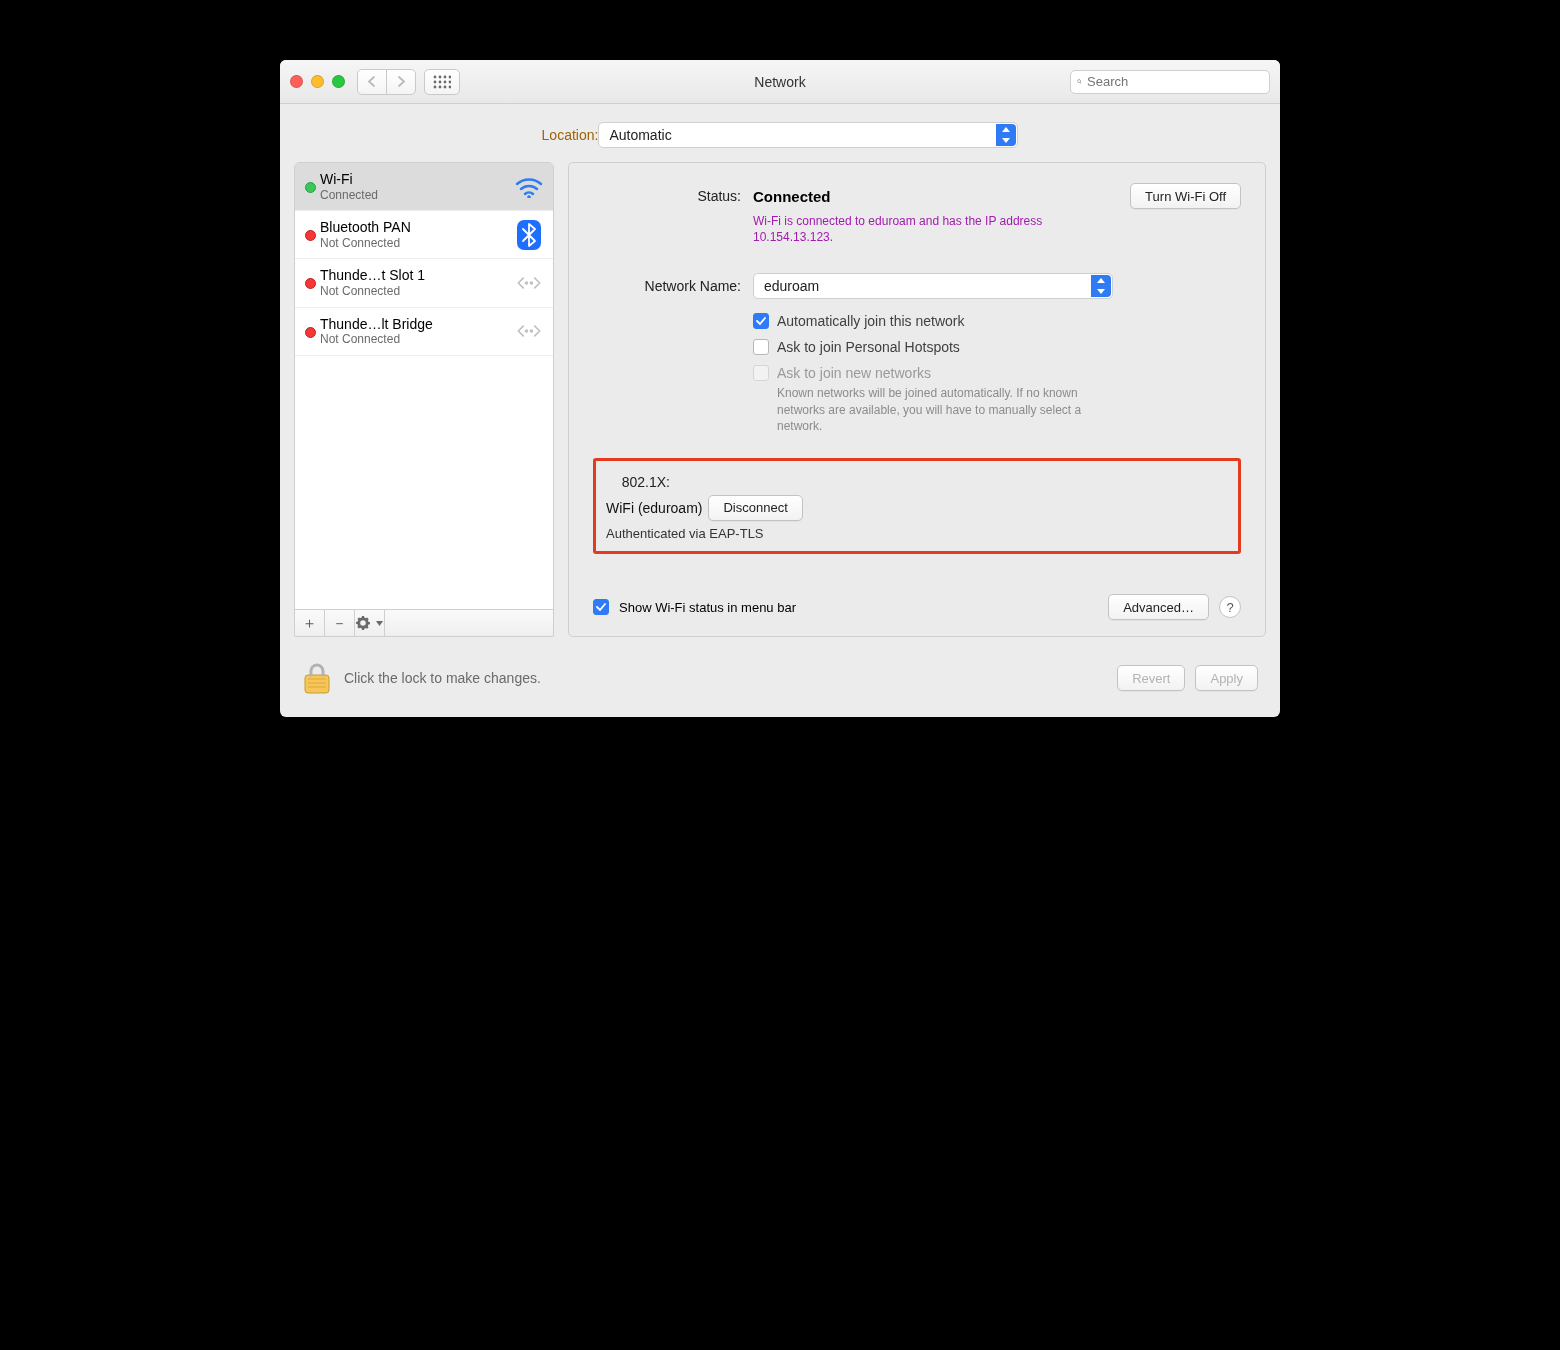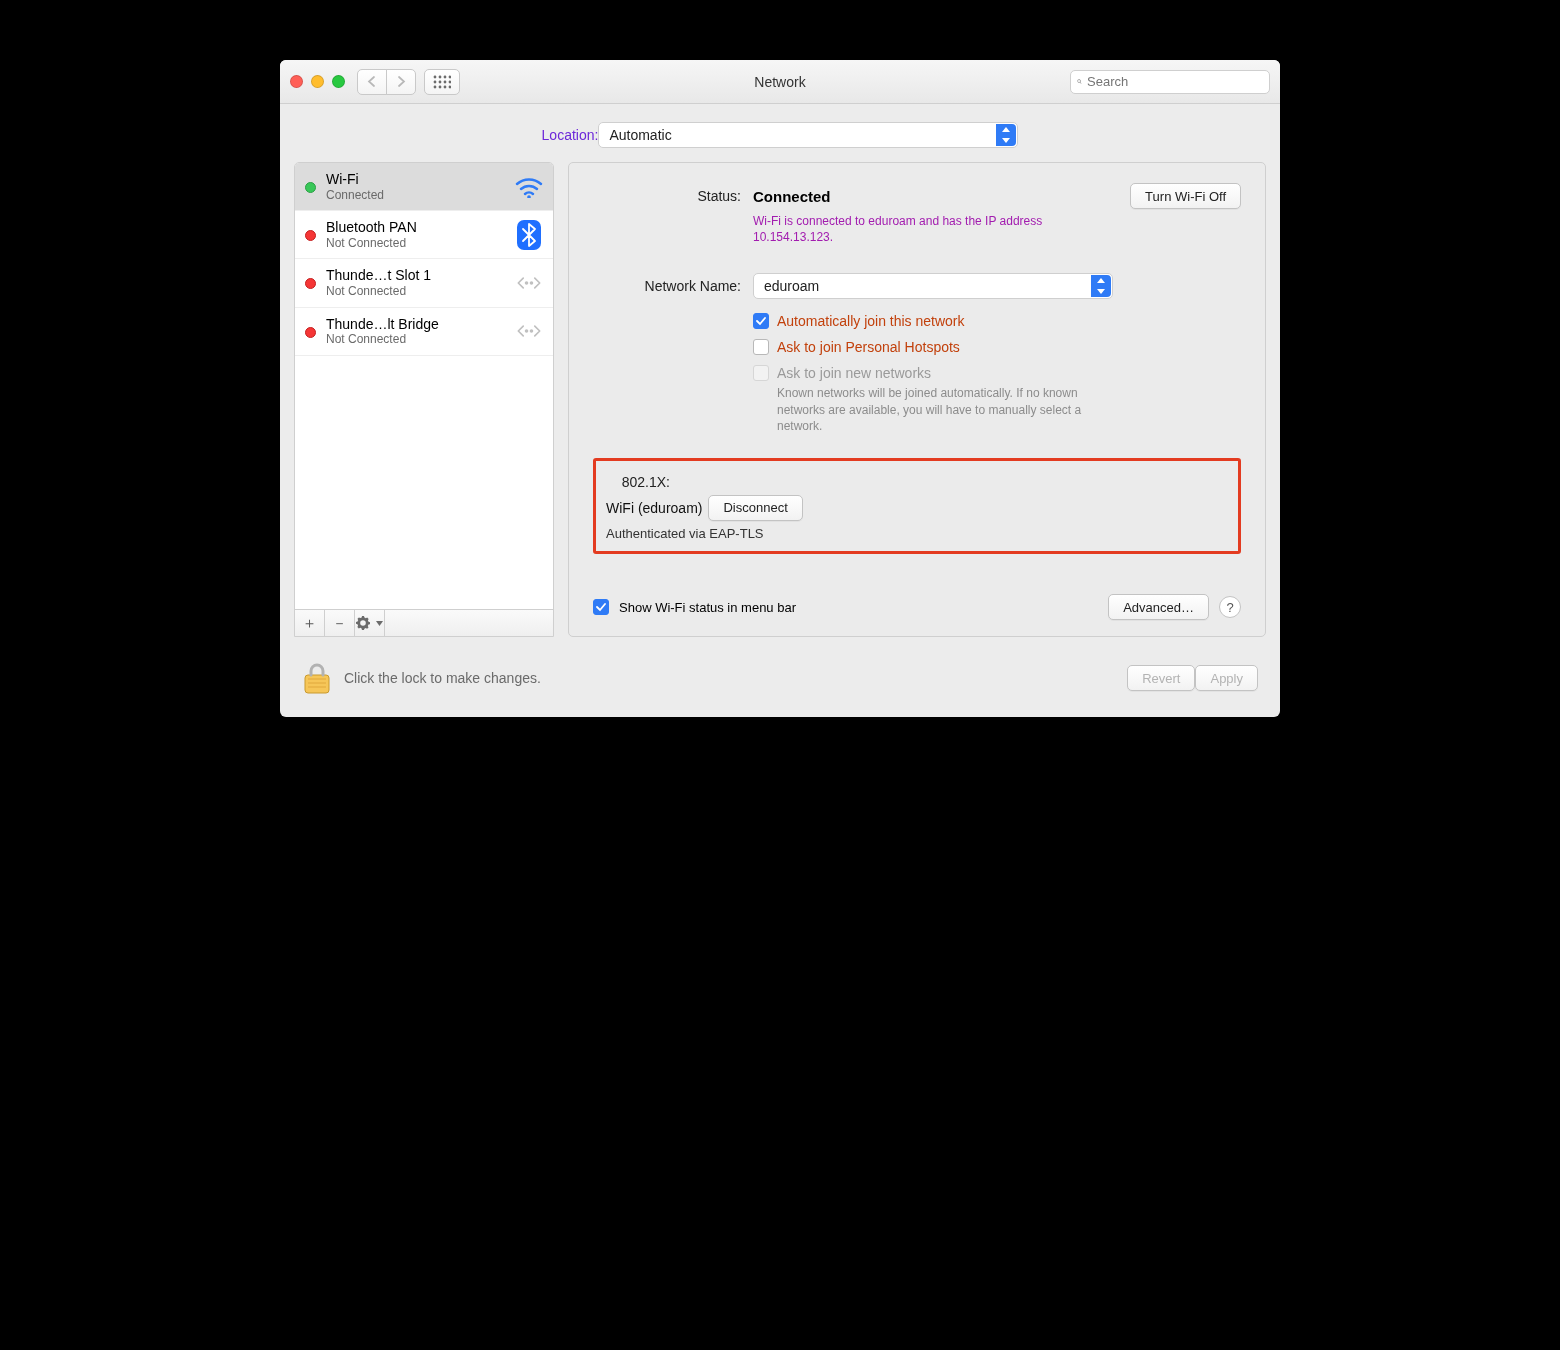--- a/index.html
+++ b/index.html
@@ -59,21 +59,21 @@
     padding:0 6px; color:#8a8a8a;
   }
   .search svg { width:13px; height:13px; margin-right:5px; fill:#8a8a8a; }
   .search input { border:none; outline:none; flex:1; font-size:13px; background:transparent; color:#333; }
 
   
   .location-row {
     display:flex; align-items:center; justify-content:center;
     padding:18px 0 14px;
   }
-  .location-row .lbl { color:#6d28d9; margin-right:0; font-size:14px; }
+  .location-row .lbl { color:#a16207; margin-right:0; font-size:14px; }
   .popup {
     display:flex; align-items:center; background:#fff;
     border:1px solid #cfcfcf; border-radius:5px; height:26px;
     position:relative; padding: 0 26px 0 10px;
     font-size:14px; color:#222;
   }
   .popup.wide { width:420px; }
   .popup.full { width:360px; }
   .popup .stepper {
     position:absolute; right:1px; top:1px; bottom:1px; width:20px;
@@ -85,21 +85,21 @@
 
   
   .columns { display:flex; padding:0 14px 14px; gap:14px; }
   .sidebar {
     width:260px; background:#fff; border:1px solid #cfcfcf;
     border-radius:5px 5px 0 0; display:flex; flex-direction:column;
     overflow:hidden;
   }
   .iface-list { flex:1; }
   .iface-item {
-    display:flex; align-items:center; gap:10px;
+    display:flex; align-items:center; gap:4px;
     padding:8px 10px; border-bottom:1px solid #eee;
     position:relative;
   }
   .iface-item.selected { background:#dcdcdc; }
   .iface-item .statusdot {
     width:11px; height:11px; border-radius:50%;
     flex:0 0 11px; margin-top:2px;
   }
   .statusdot.green{background:#38c758;border:1px solid #2aa044;}
   .statusdot.red{background:#f53636;border:1px solid #c52020;}
@@ -149,21 +149,21 @@
     margin:4px 0;
   }
   .checkbox {
     width:16px; height:16px; border-radius:3px;
     border:1px solid #b8b8b8; background:#fff;
     display:flex; align-items:center; justify-content:center;
   }
   .checkbox.checked { background:#2f7bf6; border-color:#2f7bf6; }
   .checkbox.checked svg { width:10px; height:10px; fill:#fff; }
   .checkbox.disabled { background:#f2f2f2; border-color:#d6d6d6; }
-  .check-row .clabel { font-size:14px; color:#c2410c; }
+  .check-row .clabel { font-size:14px; color:#404040; }
   .check-row .clabel.dim { color:#9a9a9a; }
   .hint { font-size:12px; color:#8c8c8c; line-height:1.35; margin:4px 0 0 24px; max-width:320px; }
 
   .highlight-box {
     border:3px solid #e33b20; border-radius:3px;
     padding:8px 10px; margin-top:10px;
     display:flex; align-items:flex-start;flex-direction:column;
   }
   .highlight-box .hb-label {
     width:74px; text-align:right; padding-right:10px;
@@ -185,21 +185,21 @@
     font-size:13px; color:#555;
   }
 
   
   .win-footer {
     display:flex; align-items:center;
     padding:10px 22px 22px;
   }
   .lock-area { display:flex; align-items:center; gap:12px; }
   .lock-msg { color:#6a6a6a; font-size:14px; }
-  .win-footer .right { margin-left:auto; display:flex; }
+  .win-footer .right { margin-left:auto; display:flex; gap:10px; }
 
   svg { display:block; }
 </style>
 </head>
 <body>
 
 <div class="window">
 
   <div class="titlebar">
     <div class="traffic-lights">

